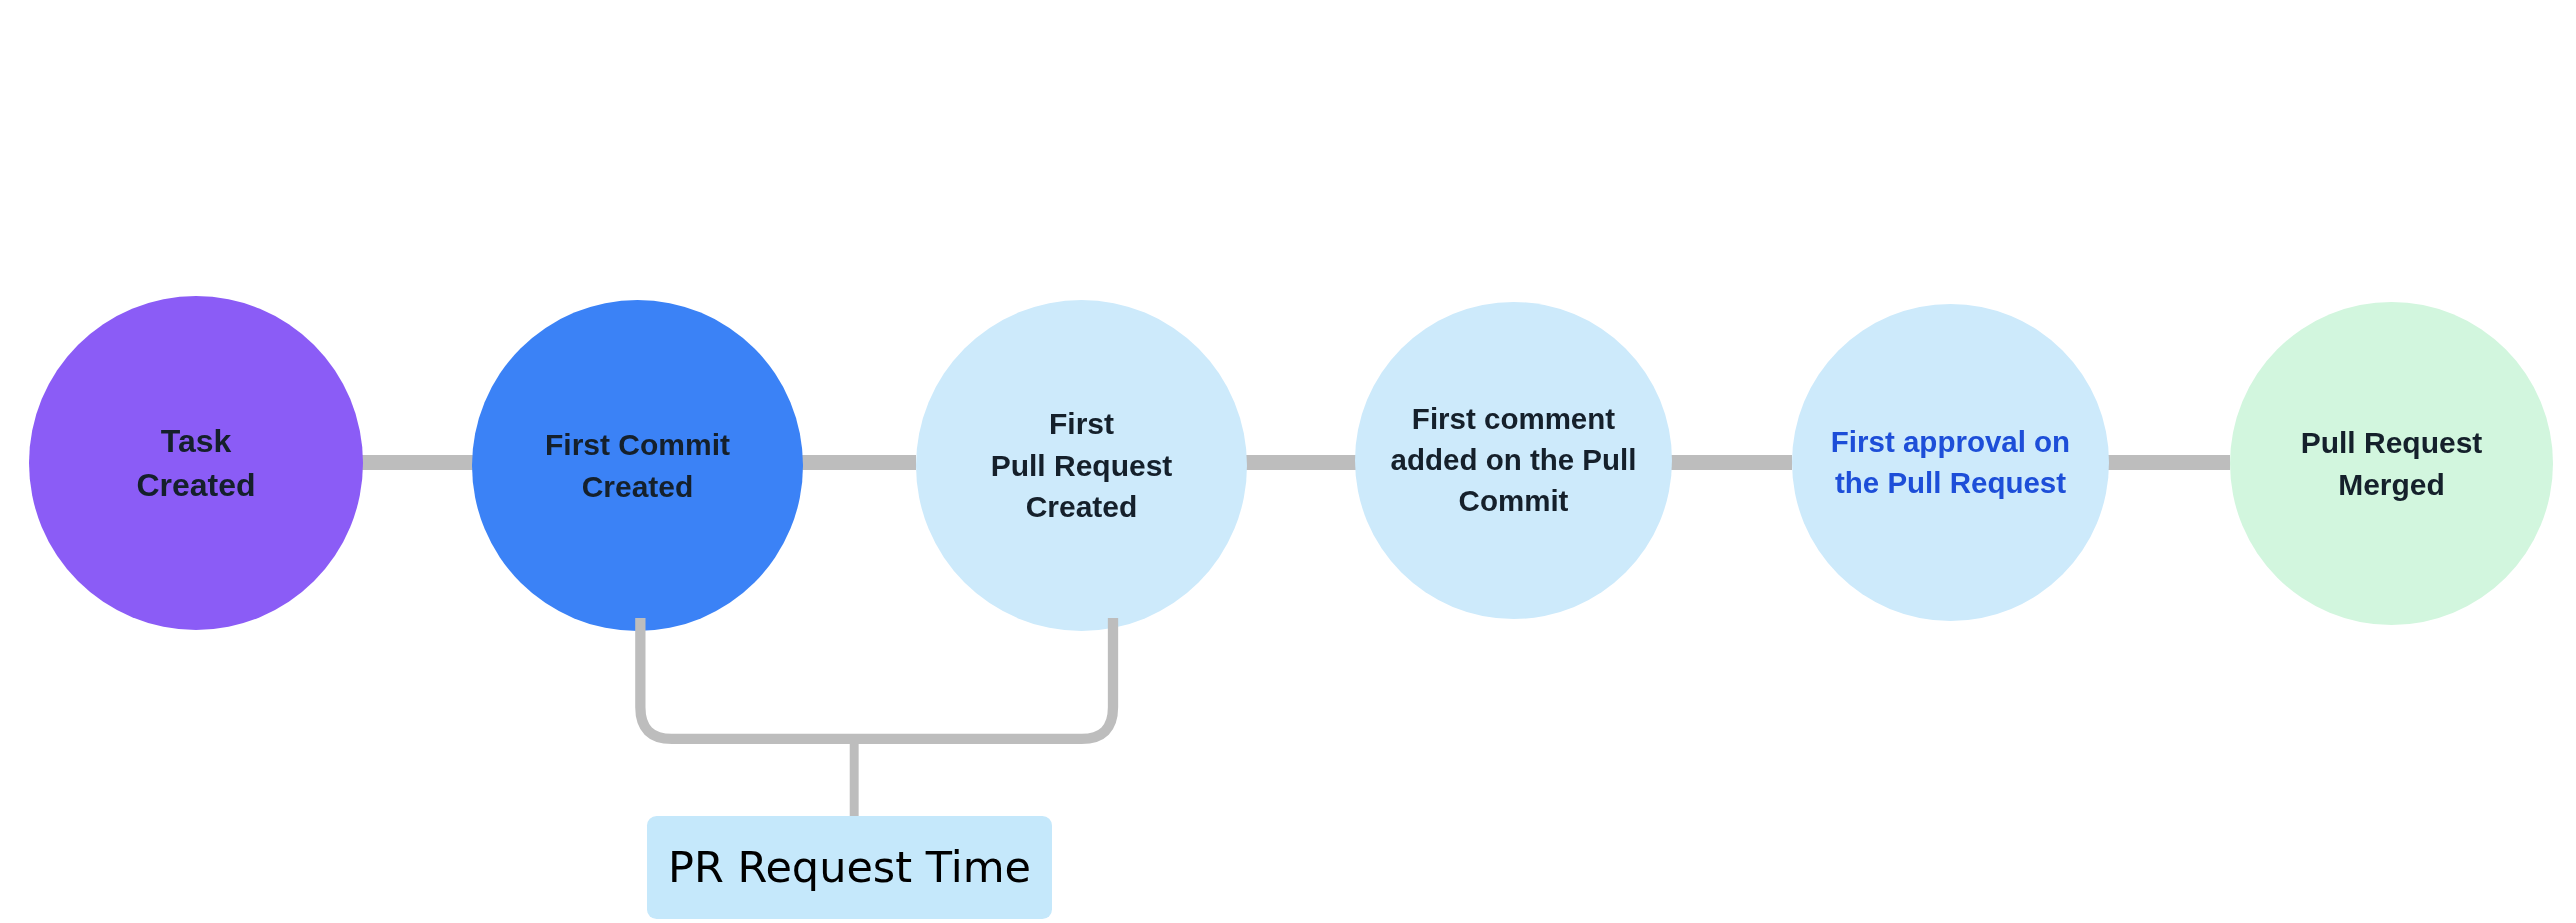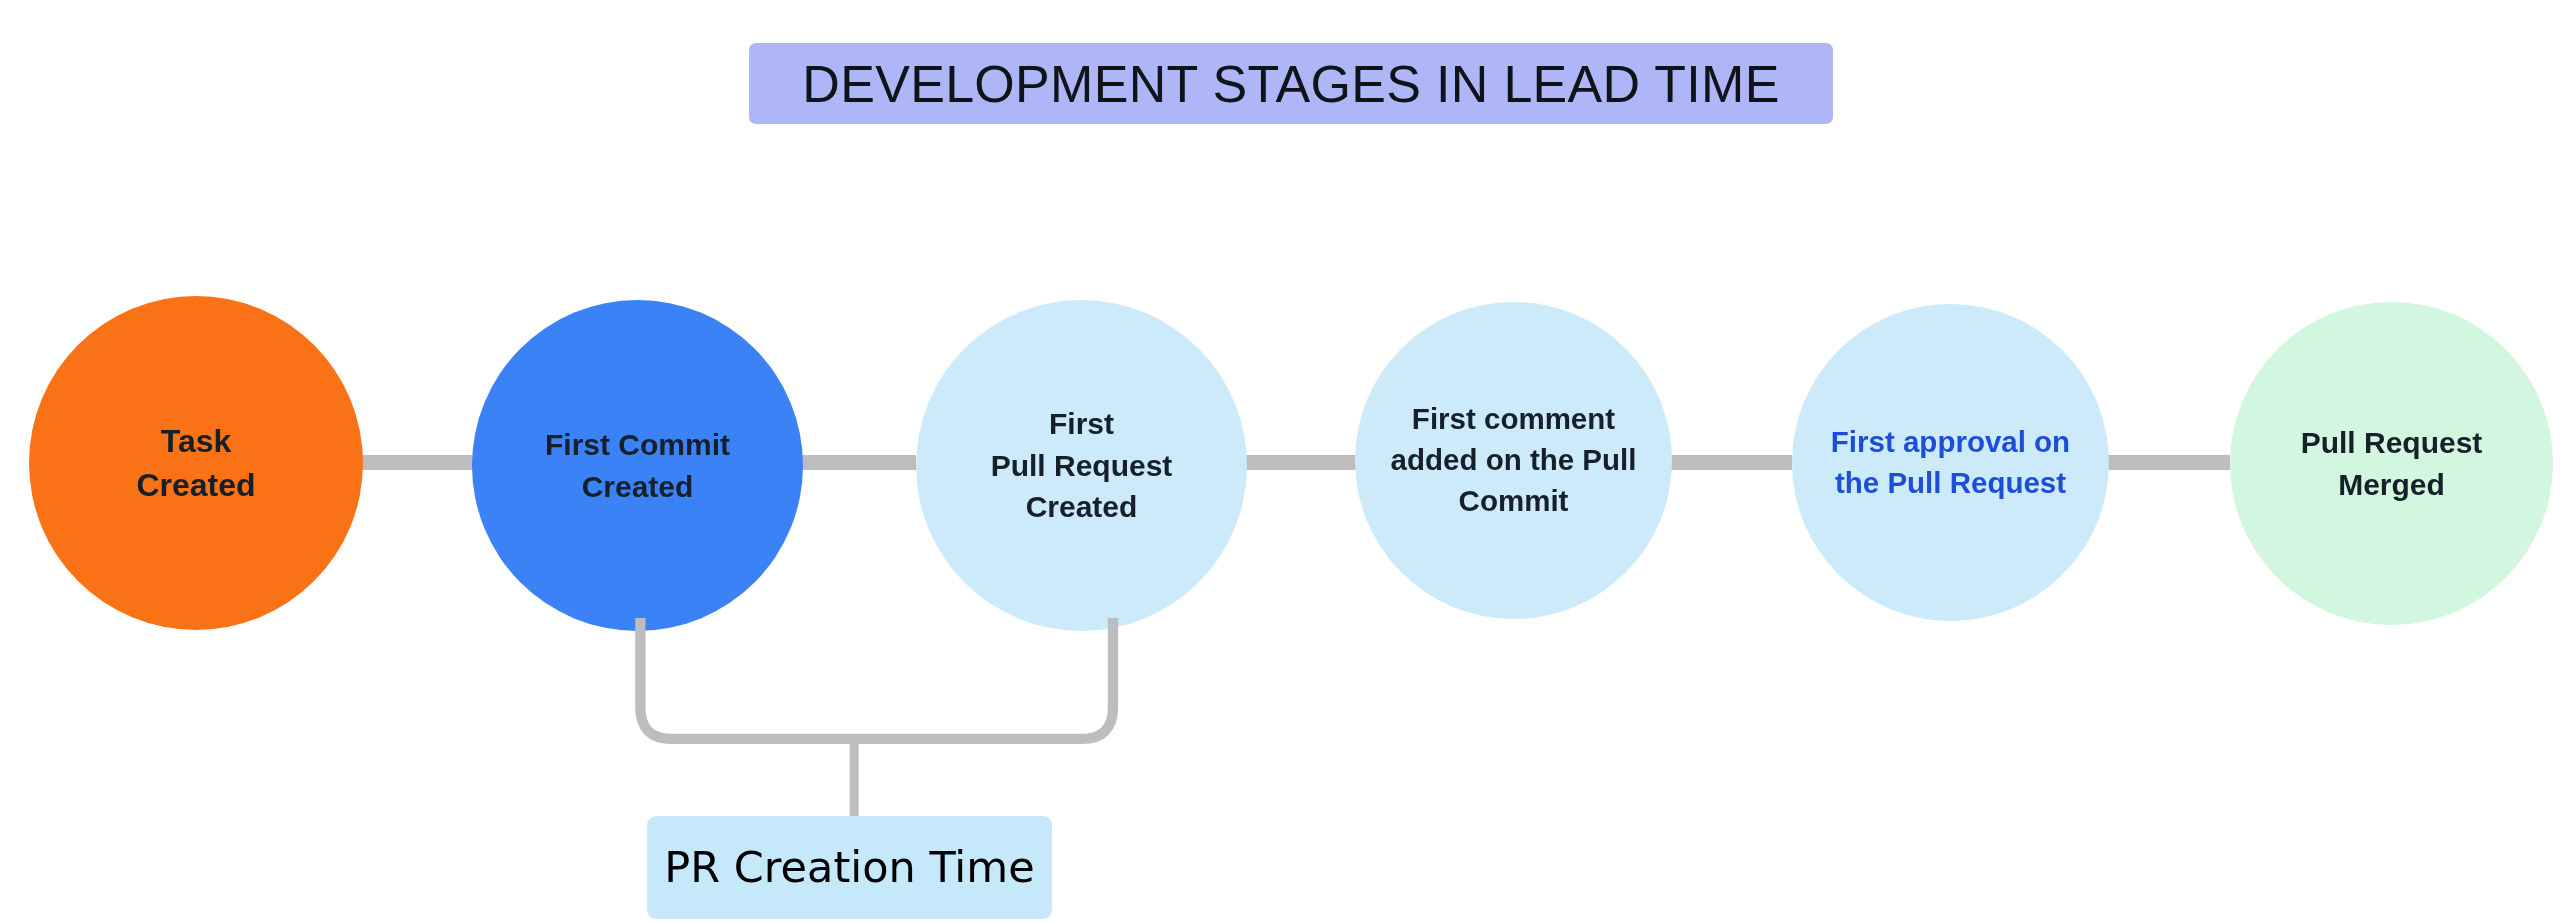--- a/index.html
+++ b/index.html
@@ -103,34 +103,31 @@
     color: #000000;
     white-space: nowrap;
     line-height: 1;
   }
 </style>
 </head>
 <body>
 
 <div id="canvas">
 
-  <div class="title-box">
-    <span class="title-text">DEVELOPMENT STAGES IN LEAD TIME</span>
-  </div>
 
   <div id="links-layer">
       <div class="link" style="left: 362px; width: 111px; background: rgb(189, 189, 189);"></div>
       <div class="link" style="left: 802px; width: 114px; background: rgb(189, 189, 189);"></div>
       <div class="link" style="left: 1245px; width: 111px; background: rgb(189, 189, 189);"></div>
       <div class="link" style="left: 1671px; width: 121px; background: rgb(189, 189, 189);"></div>
       <div class="link" style="left: 2108px; width: 122px; background: rgb(189, 189, 189);"></div>
     </div>
 
   <div id="nodes-layer">
-      <div class="node" style="left: 29px; top: 296px; width: 334px; height: 334px; background: #f97316;">
+      <div class="node" style="left: 29px; top: 296px; width: 334px; height: 334px; background: #8b5cf6;">
         <div class="node-label" style="font-size: 32px; color: rgb(21, 32, 43);">Task
 Created</div>
       </div>
       <div class="node" style="left: 472px; top: 300px; width: 331px; height: 331px; background: #3b82f6;">
         <div class="node-label" style="font-size: 30px; color: rgb(21, 32, 43);">First Commit
 Created</div>
       </div>
       <div class="node" style="left: 916px; top: 300px; width: 331px; height: 331px; background: rgb(205, 234, 251);">
         <div class="node-label" style="font-size: 30px; color: rgb(21, 32, 43);">First
 Pull Request
@@ -150,17 +147,17 @@
 Merged</div>
       </div>
     </div>
 
   <svg class="bracket-svg" viewBox="0 0 740 310" xmlns="http://www.w3.org/2000/svg">
     <path d="M 51.5 0 L 51.5 130 Q 51.5 176 97.5 176 L 694 176 Q 740 176 740 130 L 740 0" fill="none" stroke="#bdbdbd" stroke-width="15"></path>
     <line x1="363" y1="176" x2="363" y2="300" stroke="#bdbdbd" stroke-width="13"></line>
   </svg>
 
   <div class="annot-box">
-    <span class="annot-text">PR Creation Time</span>
+    <span class="annot-text">PR Request Time</span>
   </div>
 
 </div>
 
 
 </body></html>

